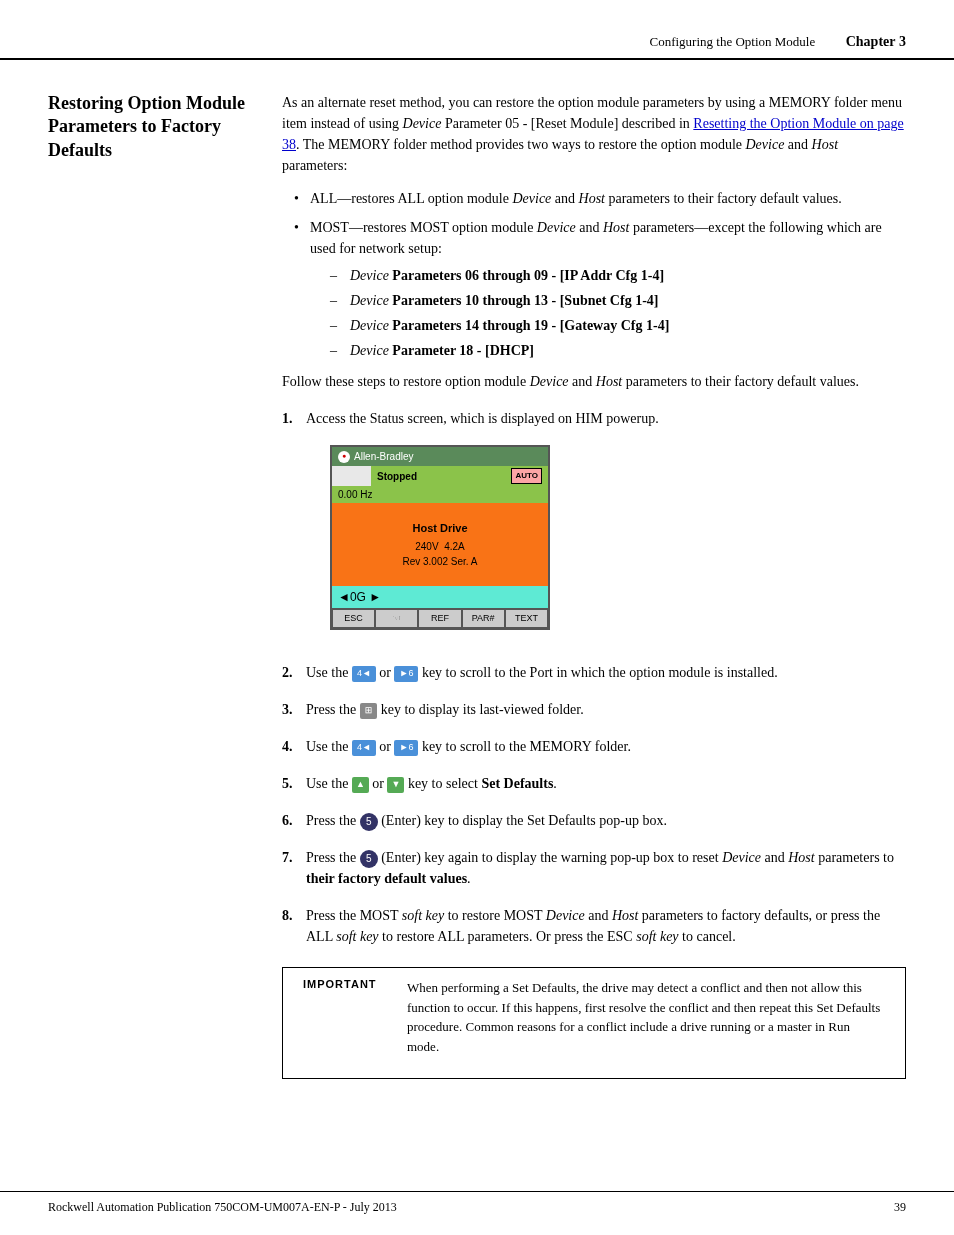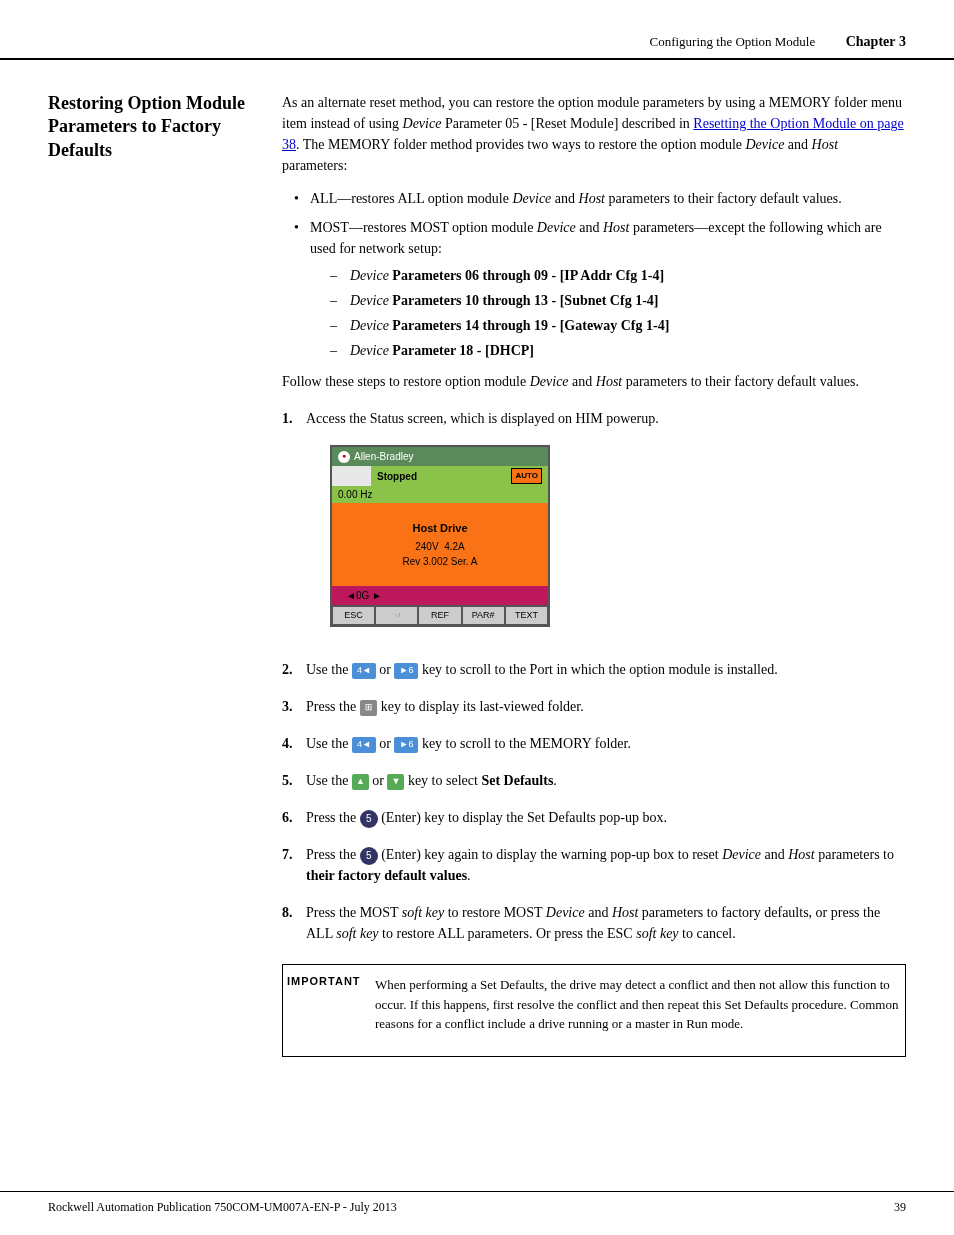--- a/index.html
+++ b/index.html
@@ -159,21 +159,21 @@
       padding: 2px 6px;
       display: flex;
       justify-content: space-between;
       align-items: center;
       font-family: Arial, sans-serif;
       font-size: 10px;
       font-weight: bold;
       margin-left: 39px;
     }
     .him-auto-badge {
-      background: #f97316;
+      background: #fca5a5;
       color: #000;
       font-size: 8px;
       padding: 1px 3px;
       border: 1px solid #000;
     }
     .him-freq-row {
       background: #8bc34a;
       padding: 1px 6px;
       font-family: Arial, sans-serif;
       font-size: 10px;
@@ -187,24 +187,24 @@
     .him-drive-title {
       font-weight: bold;
       text-align: center;
       margin-bottom: 2px;
     }
     .him-drive-info {
       text-align: center;
       font-size: 10px;
     }
     .him-port-row {
-      background: #be185d;
-      padding: 2px 14px;
-      font-family: Arial, sans-serif;
-      font-size: 10px;
+      background: #5eead4;
+      padding: 2px 6px;
+      font-family: Arial, sans-serif;
+      font-size: 12px;
       display: flex;
       gap: 2px;
     }
     .him-softkeys {
       background: #8bc34a;
       display: flex;
       border-top: 1px solid #555;
       font-family: Arial, sans-serif;
       font-size: 9px;
     }
@@ -258,22 +258,22 @@
       border-radius: 2px;
       font-family: Arial, sans-serif;
       vertical-align: middle;
     }
 
     
     .important-box {
       display: flex;
       border: 1px solid #000;
       margin: 20px 0 10px 0;
-      padding: 10px 4px;
-      gap: 8px;
+      padding: 10px 20px;
+      gap: 24px;
       align-items: flex-start;
     }
     .important-label {
       font-weight: bold;
       font-size: 11px;
       letter-spacing: 1px;
       font-family: Arial, sans-serif;
       text-transform: uppercase;
       min-width: 80px;
       flex-shrink: 0;

